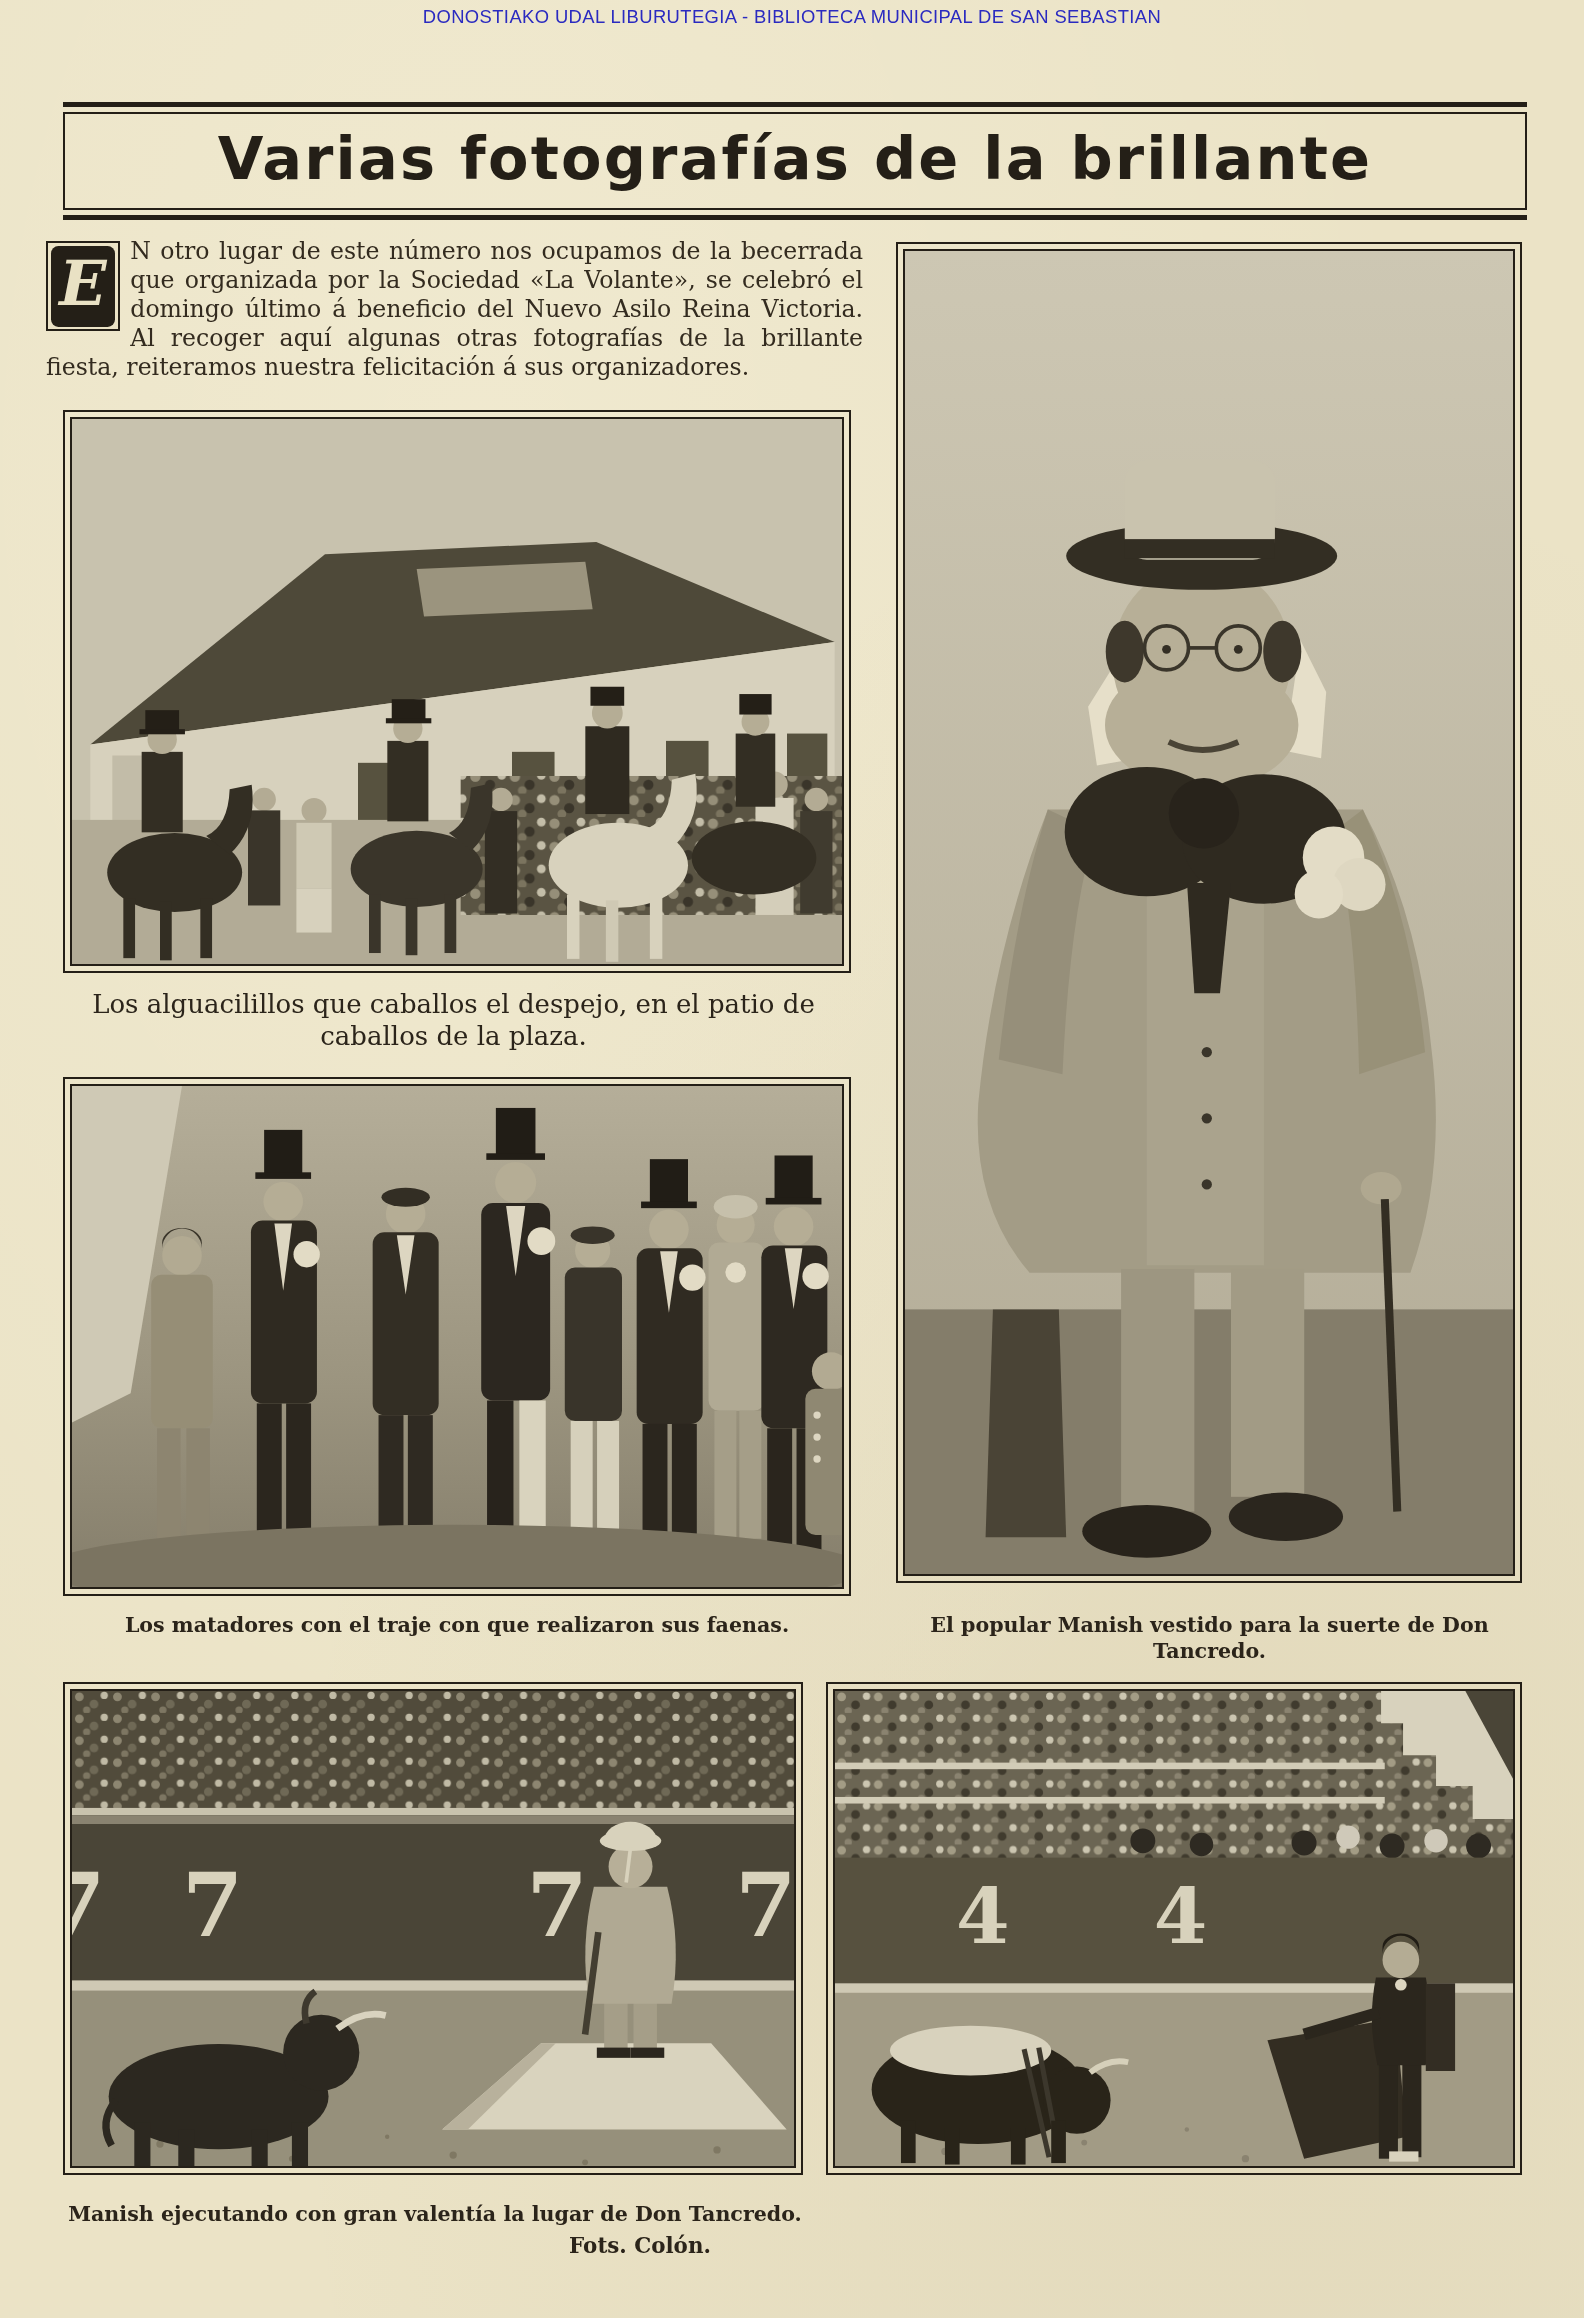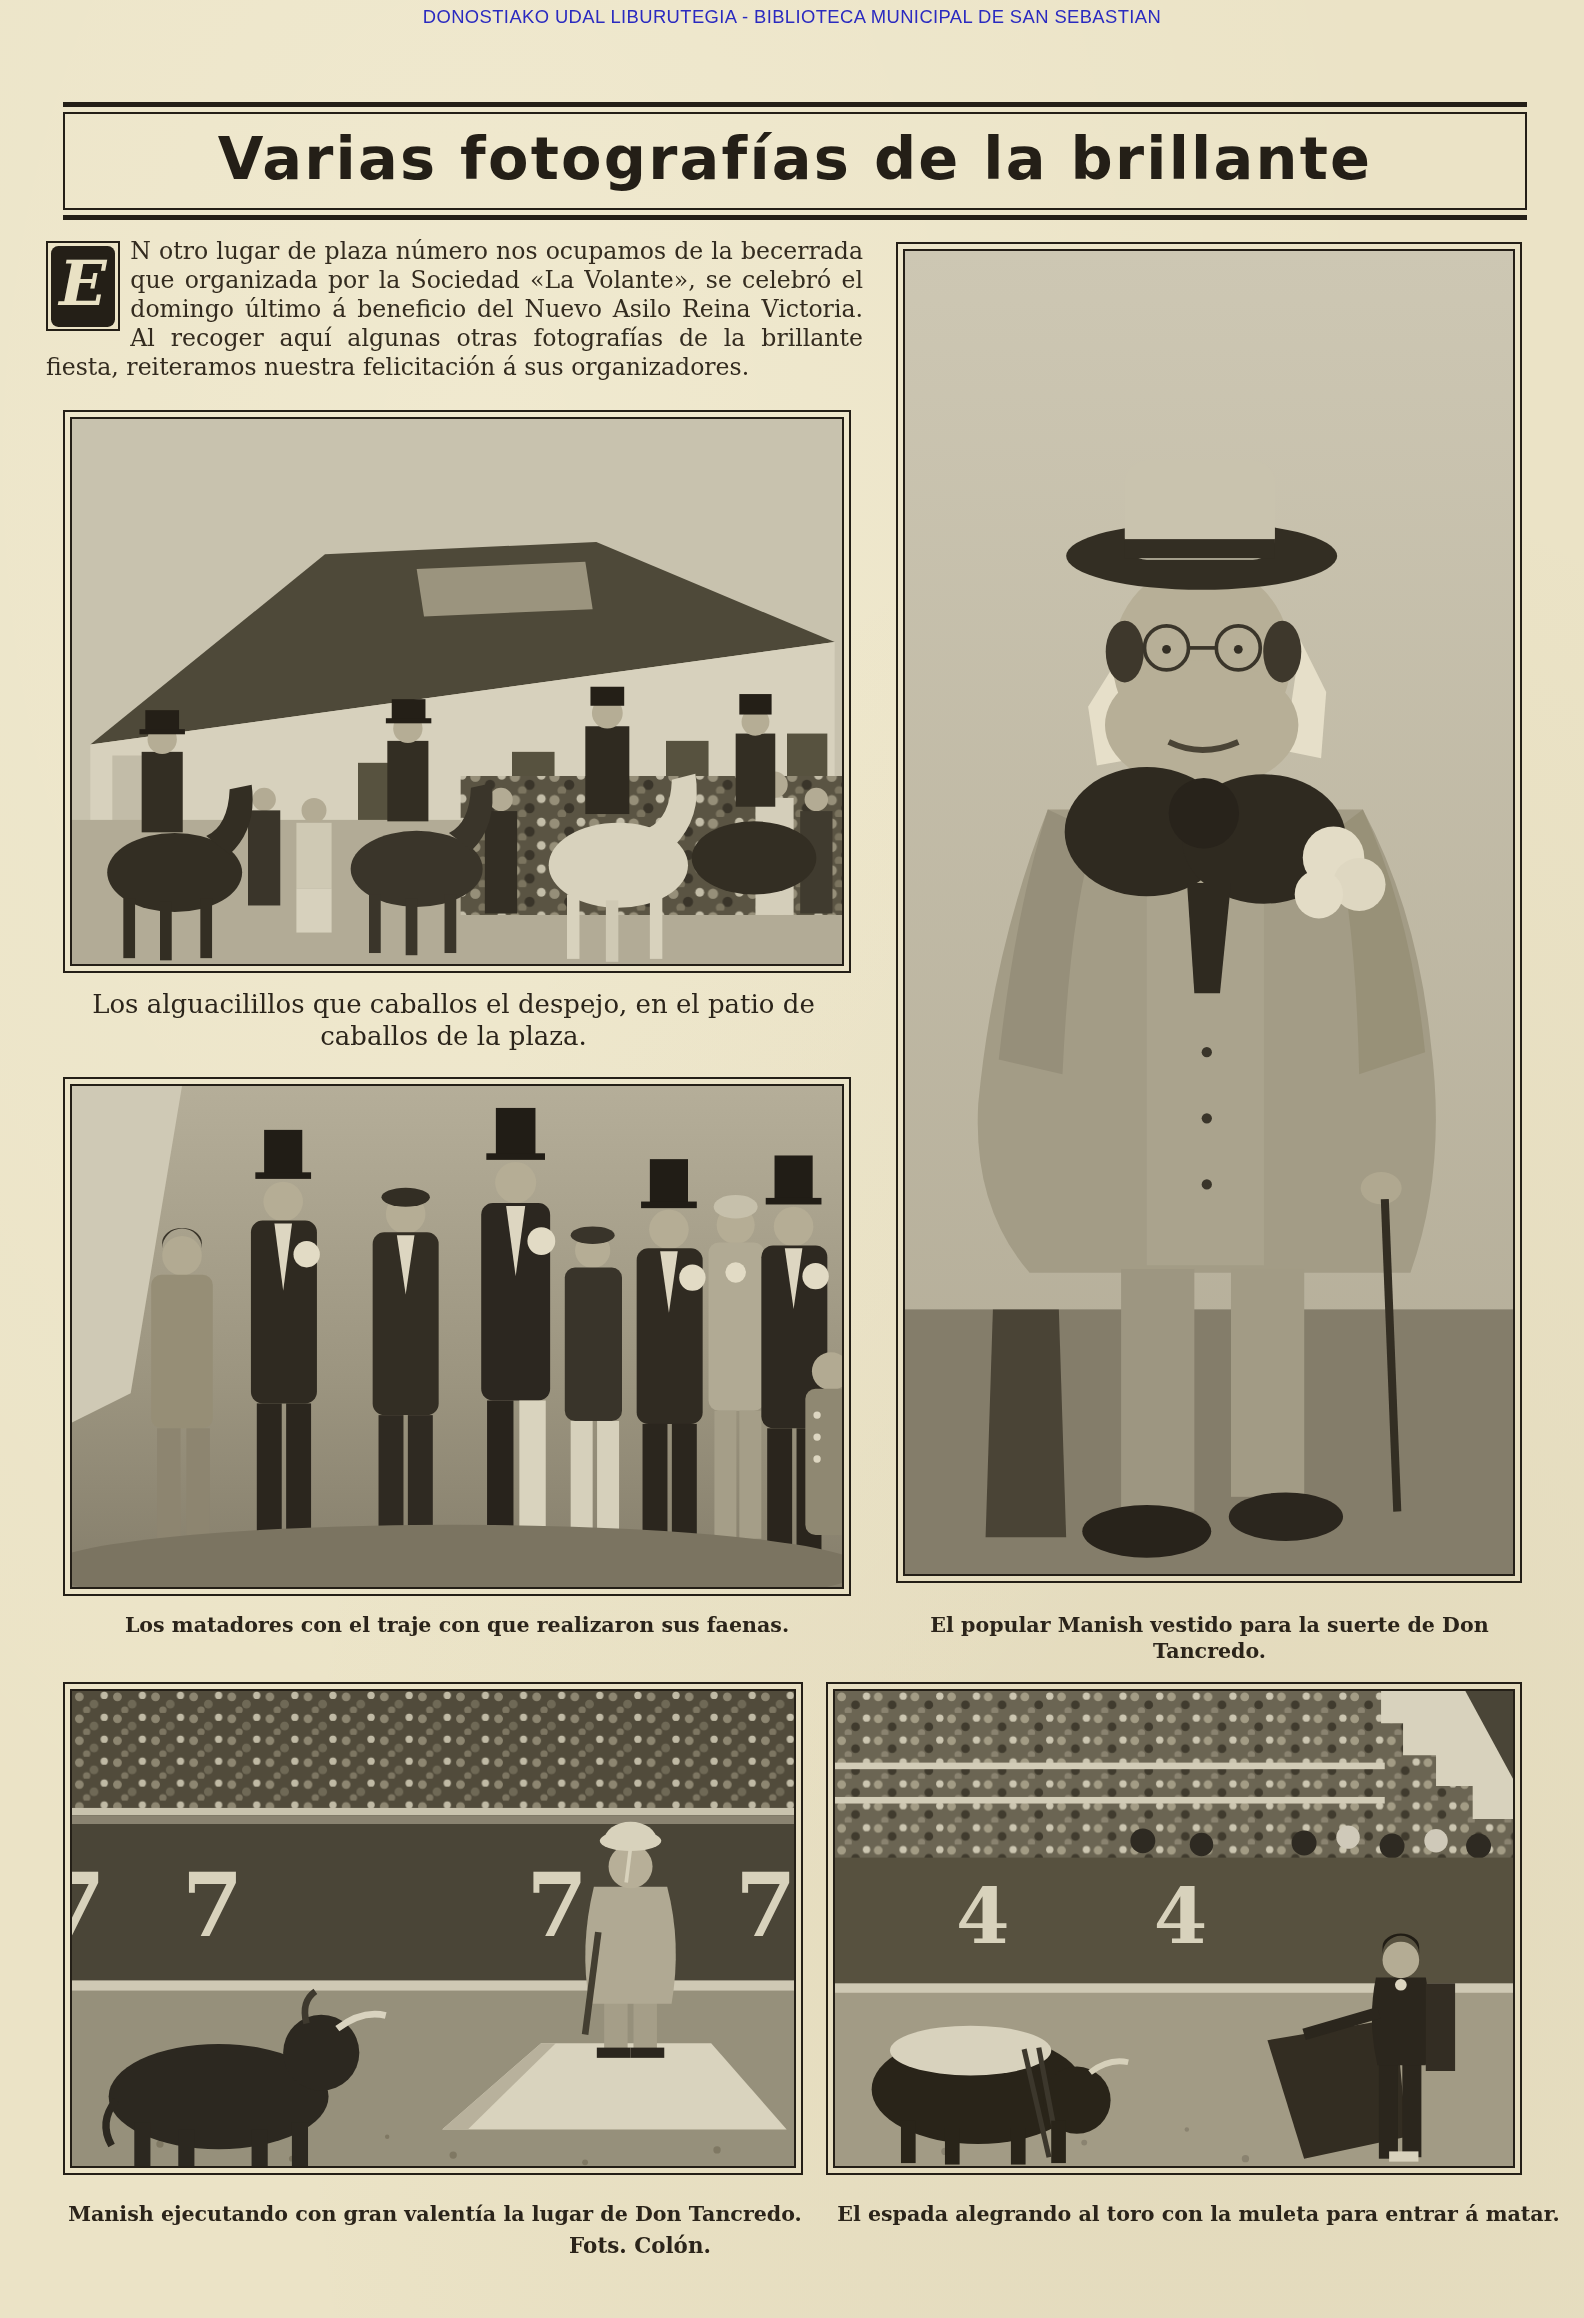--- a/index.html
+++ b/index.html
@@ -75,21 +75,21 @@
       <span class="headline">Varias fotografías de la brillante</span>
     </div>
   </div>
 
   <div class="intro">
     <span class="dropcap">
       <span class="inner">
           <span class="glyph">E</span>
         </span>
     </span>
-    <span>N otro lugar de plaza número nos ocupamos de la becerrada que organizada por la Sociedad «La Volante», se celebró el domingo último á beneficio del Nuevo Asilo Reina Victoria. Al recoger aquí algunas otras fotografías de la brillante fiesta, reiteramos nuestra felicitación á sus organizadores.</span>
+    <span>N otro lugar de este número nos ocupamos de la becerrada que organizada por la Sociedad «La Volante», se celebró el domingo último á beneficio del Nuevo Asilo Reina Victoria. Al recoger aquí algunas otras fotografías de la brillante fiesta, reiteramos nuestra felicitación á sus organizadores.</span>
   </div>
 
   <div class="photo-frame" style="left:70px;top:417px;width:774px;height:549px;">
     <svg viewBox="0 0 1050 745" preserveAspectRatio="none">
       <defs>
         <pattern id="p1crowd" width="54" height="32" patternUnits="userSpaceOnUse">
           <rect width="54" height="32" fill="#5a5443"></rect>
           <circle cx="10" cy="9" r="7" fill="#968f79"></circle>
           <circle cx="30" cy="20" r="7" fill="#3a352a"></circle>
           <circle cx="46" cy="7" r="6" fill="#c3bda8"></circle>
@@ -439,18 +439,17 @@
         <circle cx="772" cy="368" r="25" fill="#b4ac94"></circle>
         <path d="M747,360 a25,25 0 0 1 50,0 l0,-10 a25,18 0 0 0 -50,0 z" fill="#211d15"></path>
         <circle cx="772" cy="402" r="8" fill="#ddd6c1"></circle>
         <line x1="742" y1="440" x2="640" y2="470" stroke="#2b261d" stroke-width="16"></line>
         <rect x="806" y="400" width="40" height="120" fill="#332d23"></rect>
       </g>
     </svg>
   </div>
 
   <div class="caption small" style="left:44px;top:2201px;width:782px;">Manish ejecutando con gran valentía la lugar de Don Tancredo.</div>
-  <div class="caption small" style="left:830px;top:2201px;width:737px;">El espada alegrando al toro con la muleta para entrar á matar.</div>
 
   <div class="credit">Fots. Colón.</div>
 
 </div>
 
 
 </body></html>

